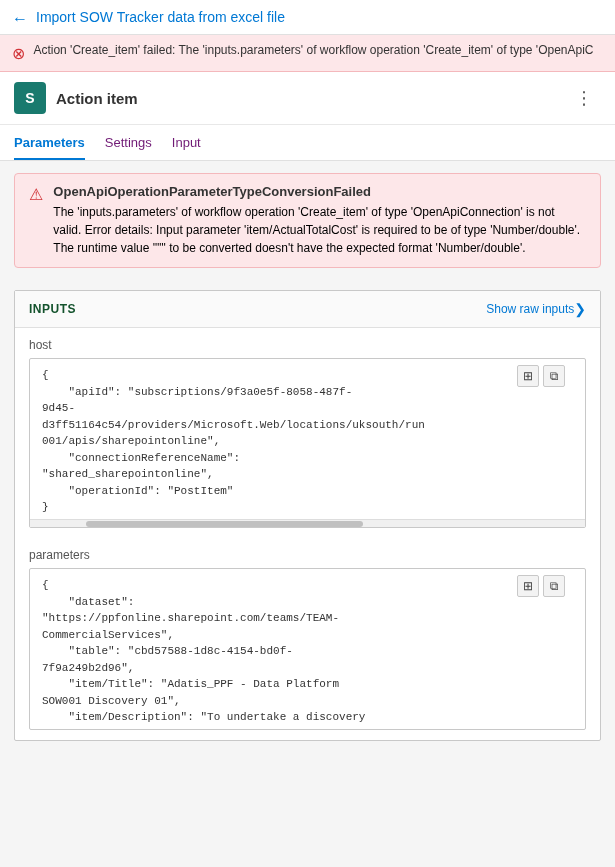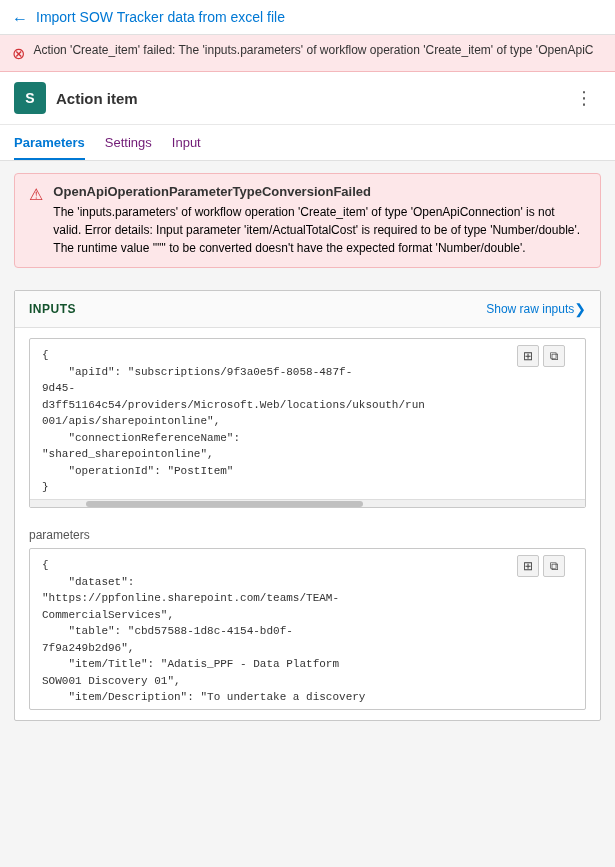--- a/index.html
+++ b/index.html
@@ -301,20 +301,21 @@
   <div class="inputs-section">
     <div class="inputs-header">
       <span class="inputs-label">INPUTS</span>
       <div class="show-raw">
         <span>Show raw inputs</span>
         <span class="chevron-right">❯</span>
       </div>
     </div>
 
     <div class="code-section">
+      <div class="code-label">host</div>
       <div class="code-box">
         <div class="code-toolbar">
           <div class="code-toolbar-btn">⊞</div>
           <div class="code-toolbar-btn">⧉</div>
         </div>
         <div class="code-content">{
     "apiId": "subscriptions/9f3a0e5f-8058-487f-
 9d45-
 d3ff51164c54/providers/Microsoft.Web/locations/uksouth/run
 001/apis/sharepointonline",

